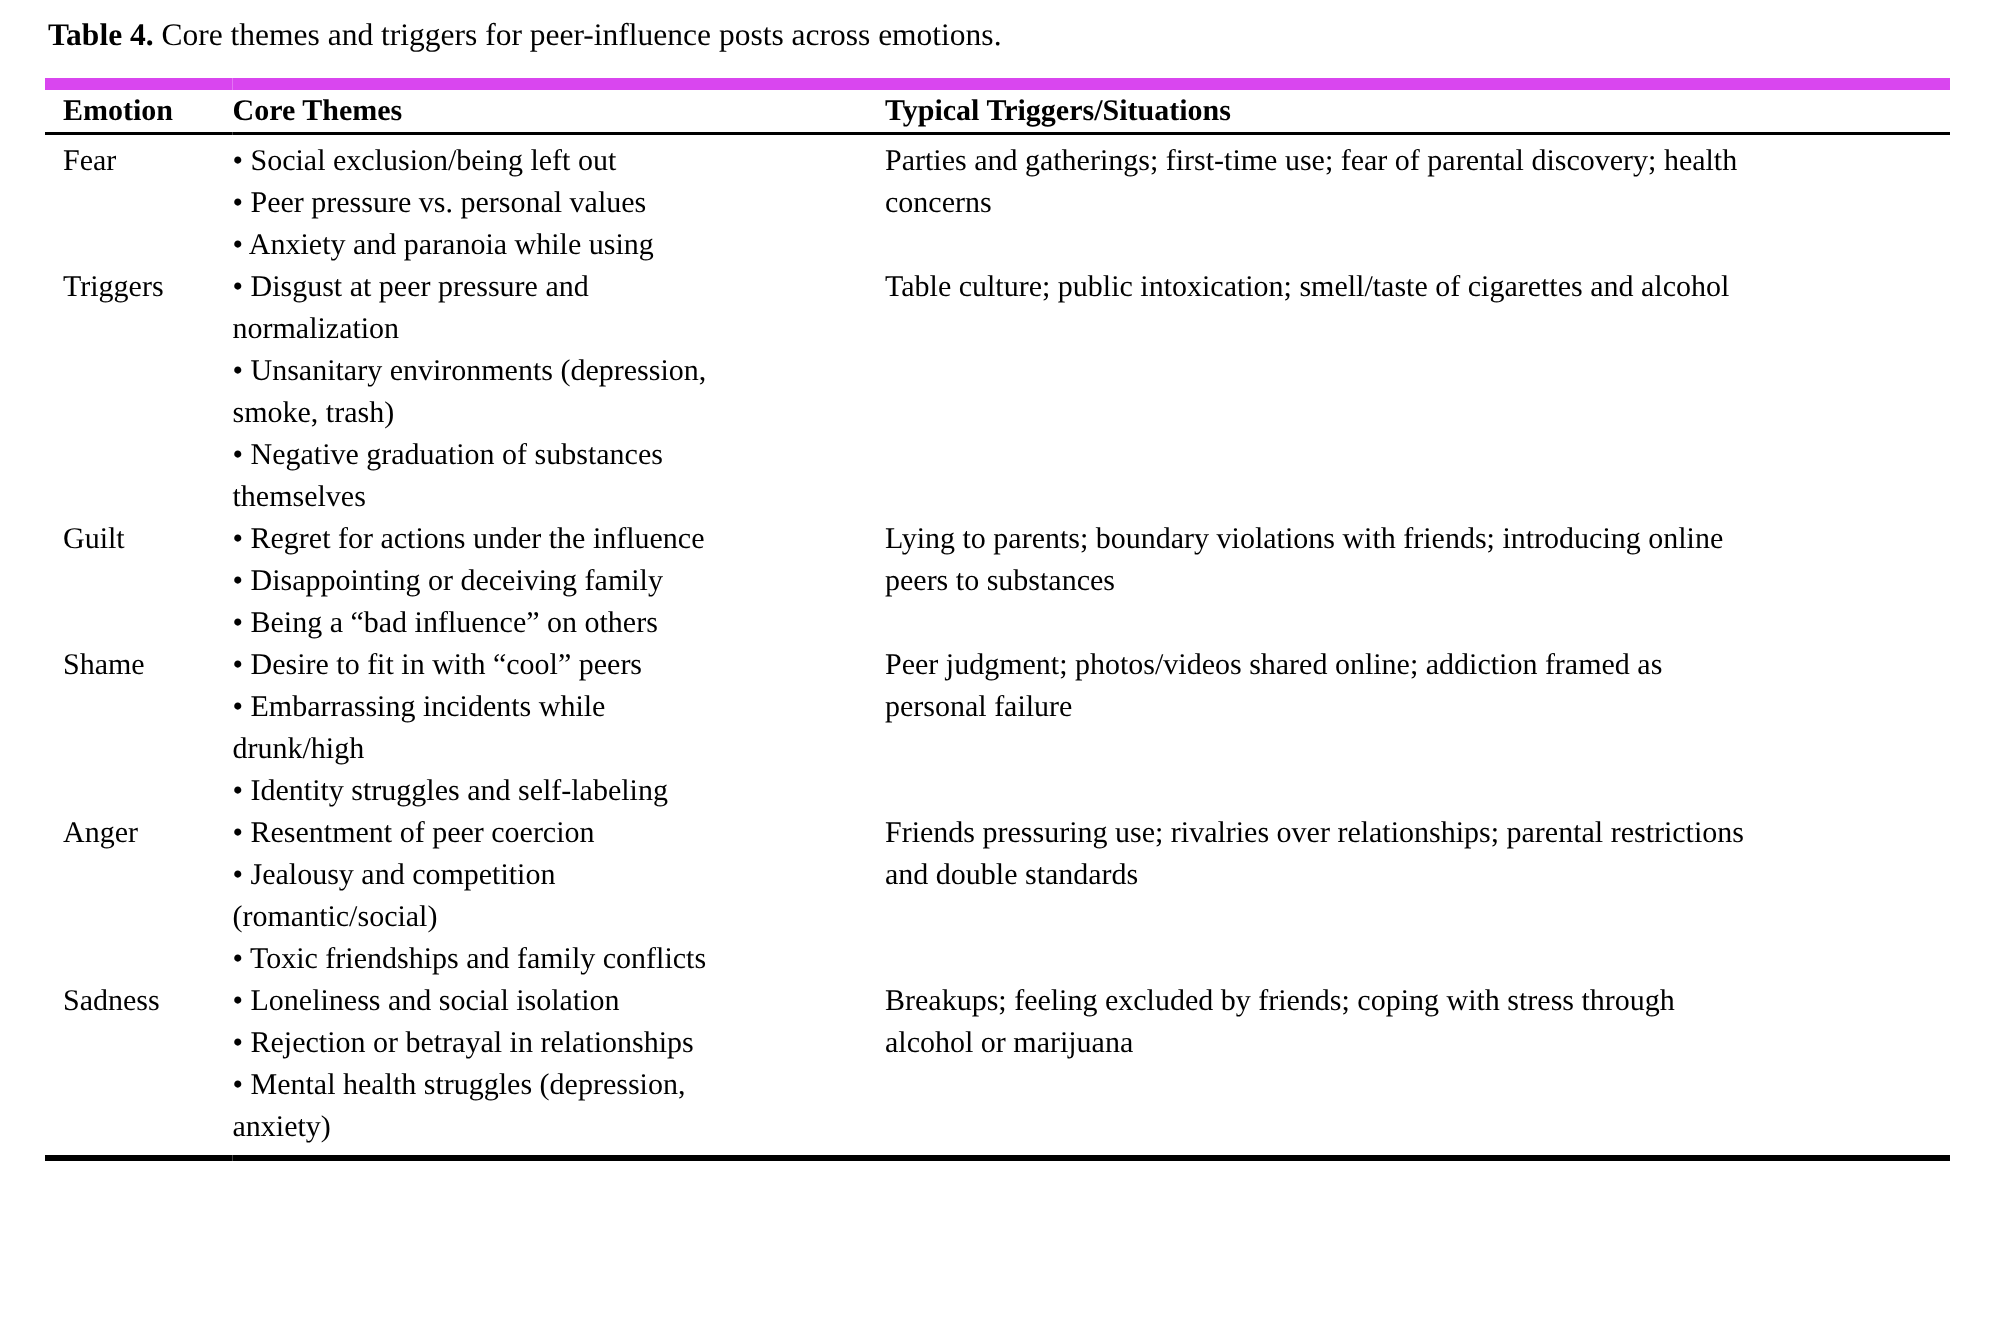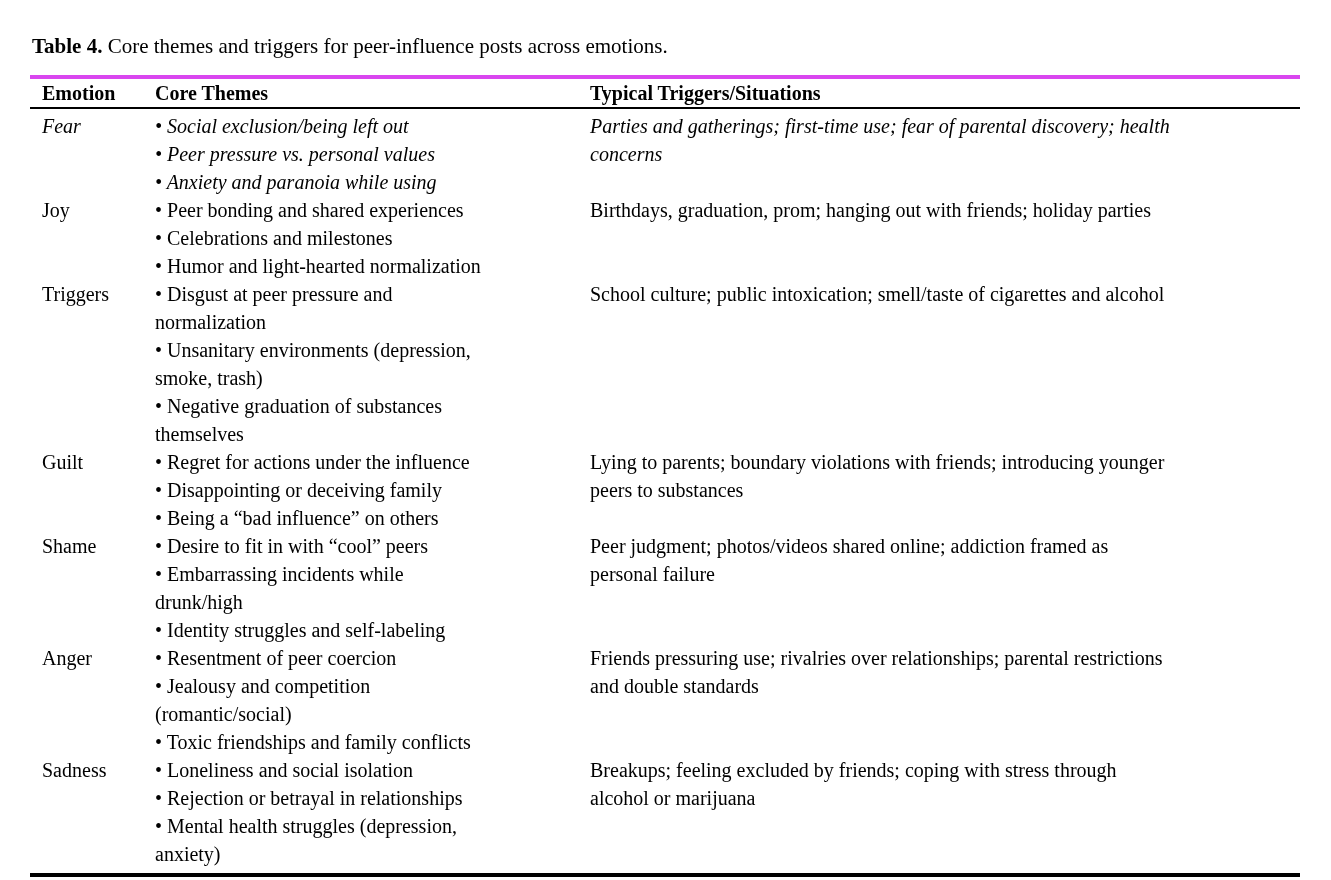--- a/index.html
+++ b/index.html
@@ -4,37 +4,37 @@
 <style>
   * { margin: 0; padding: 0; box-sizing: border-box; }
   html, body {
     width: 1331px;
     height: 880px;
     background: #ffffff;
     color: #000000;
     font-family: "Liberation Serif", "DejaVu Serif", serif;
   }
   .page {
-    padding: 33px 31px 0 30px;
+    padding: 10px 31px 0 30px;
     width: 1331px;
   }
   .caption {
     font-size: 21px;
     line-height: 26px;
     margin-left: 2px;
     margin-bottom: 16px;
     color: #000000;
   }
   .caption .cap-label { font-weight: bold; }
   table.emotions-table {
     width: 1270px;
     border-collapse: collapse;
     table-layout: fixed;
     font-size: 20px;
-    border-top: 4px solid #d946ef;
+    border-top: 8px solid #d946ef;
     border-bottom: 4px solid #000000;
   }
   col.c-emotion  { width: 125px; }
   col.c-themes   { width: 435px; }
   col.c-triggers { width: 710px; }
   thead th {
     text-align: left;
     font-weight: bold;
     font-size: 20px;
     line-height: 24px;
@@ -42,21 +42,21 @@
     border-bottom: 2.5px solid #000000;
     white-space: nowrap;
     overflow: visible;
   }
   thead th.h-emotion { padding-left: 12px; }
   tbody td {
     vertical-align: top;
     line-height: 28px;
     padding: 0;
   }
-  tbody tr:first-child td { padding-top: 3px; font-style: italic; }
+  tbody tr:first-child td { padding-top: 3px; }
   tbody tr:last-child td  { padding-bottom: 5px; }
   td.cell-emotion { padding-left: 12px; }
   td.cell-themes  { padding-right: 12px; }
   td.cell-triggers{ padding-right: 6px; white-space: pre-line; }
   .theme-item { white-space: pre-line; }
 </style>
 </head>
 <body>
 
 <div class="page">
@@ -85,51 +85,42 @@
         <td class="cell-emotion">Fear</td>
         <td class="cell-themes">
           <div class="theme-item">• Social exclusion/being left out</div>
           <div class="theme-item">• Peer pressure vs. personal values</div>
           <div class="theme-item">• Anxiety and paranoia while using</div>
         </td>
         <td class="cell-triggers">Parties and gatherings; first-time use; fear of parental discovery; health
 concerns</td>
       </tr>
 
-      <tr>
-        <td class="cell-emotion">Joy</td>
-        <td class="cell-themes">
-          <div class="theme-item">• Peer bonding and shared experiences</div>
-          <div class="theme-item">• Celebrations and milestones</div>
-          <div class="theme-item">• Humor and light-hearted normalization</div>
-        </td>
-        <td class="cell-triggers">Birthdays, graduation, prom; hanging out with friends; holiday parties</td>
-      </tr>
 
       <tr>
         <td class="cell-emotion">Triggers</td>
         <td class="cell-themes">
           <div class="theme-item">• Disgust at peer pressure and
 normalization</div>
           <div class="theme-item">• Unsanitary environments (depression,
 smoke, trash)</div>
           <div class="theme-item">• Negative graduation of substances
 themselves</div>
         </td>
-        <td class="cell-triggers">School culture; public intoxication; smell/taste of cigarettes and alcohol</td>
+        <td class="cell-triggers">Table culture; public intoxication; smell/taste of cigarettes and alcohol</td>
       </tr>
 
       <tr>
         <td class="cell-emotion">Guilt</td>
         <td class="cell-themes">
           <div class="theme-item">• Regret for actions under the influence</div>
           <div class="theme-item">• Disappointing or deceiving family</div>
           <div class="theme-item">• Being a “bad influence” on others</div>
         </td>
-        <td class="cell-triggers">Lying to parents; boundary violations with friends; introducing younger
+        <td class="cell-triggers">Lying to parents; boundary violations with friends; introducing online
 peers to substances</td>
       </tr>
 
       <tr>
         <td class="cell-emotion">Shame</td>
         <td class="cell-themes">
           <div class="theme-item">• Desire to fit in with “cool” peers</div>
           <div class="theme-item">• Embarrassing incidents while
 drunk/high</div>
           <div class="theme-item">• Identity struggles and self-labeling</div>

